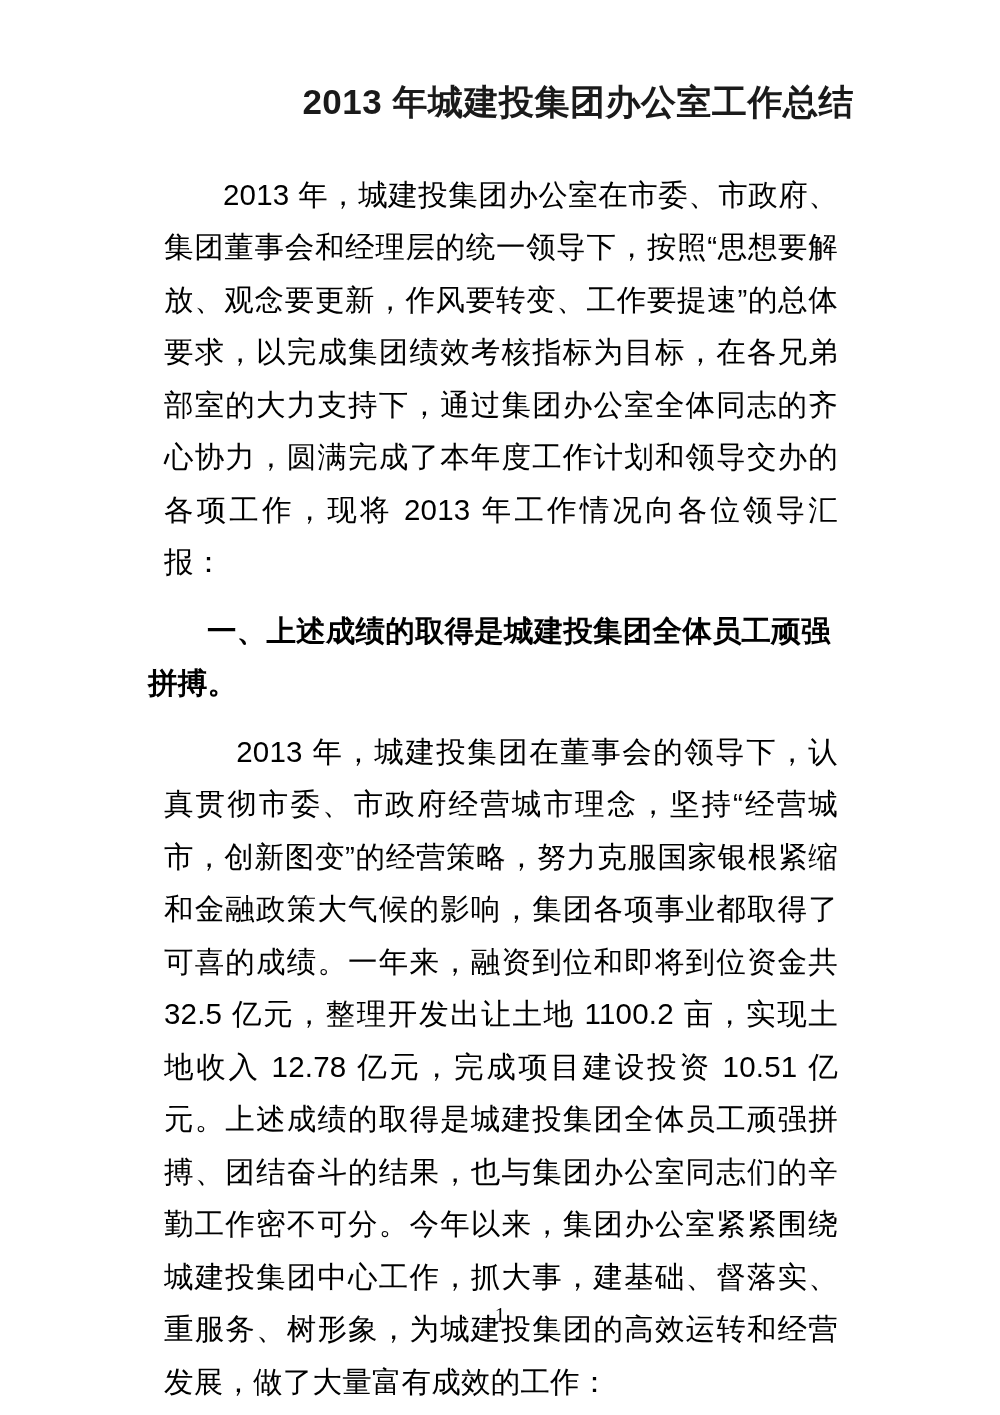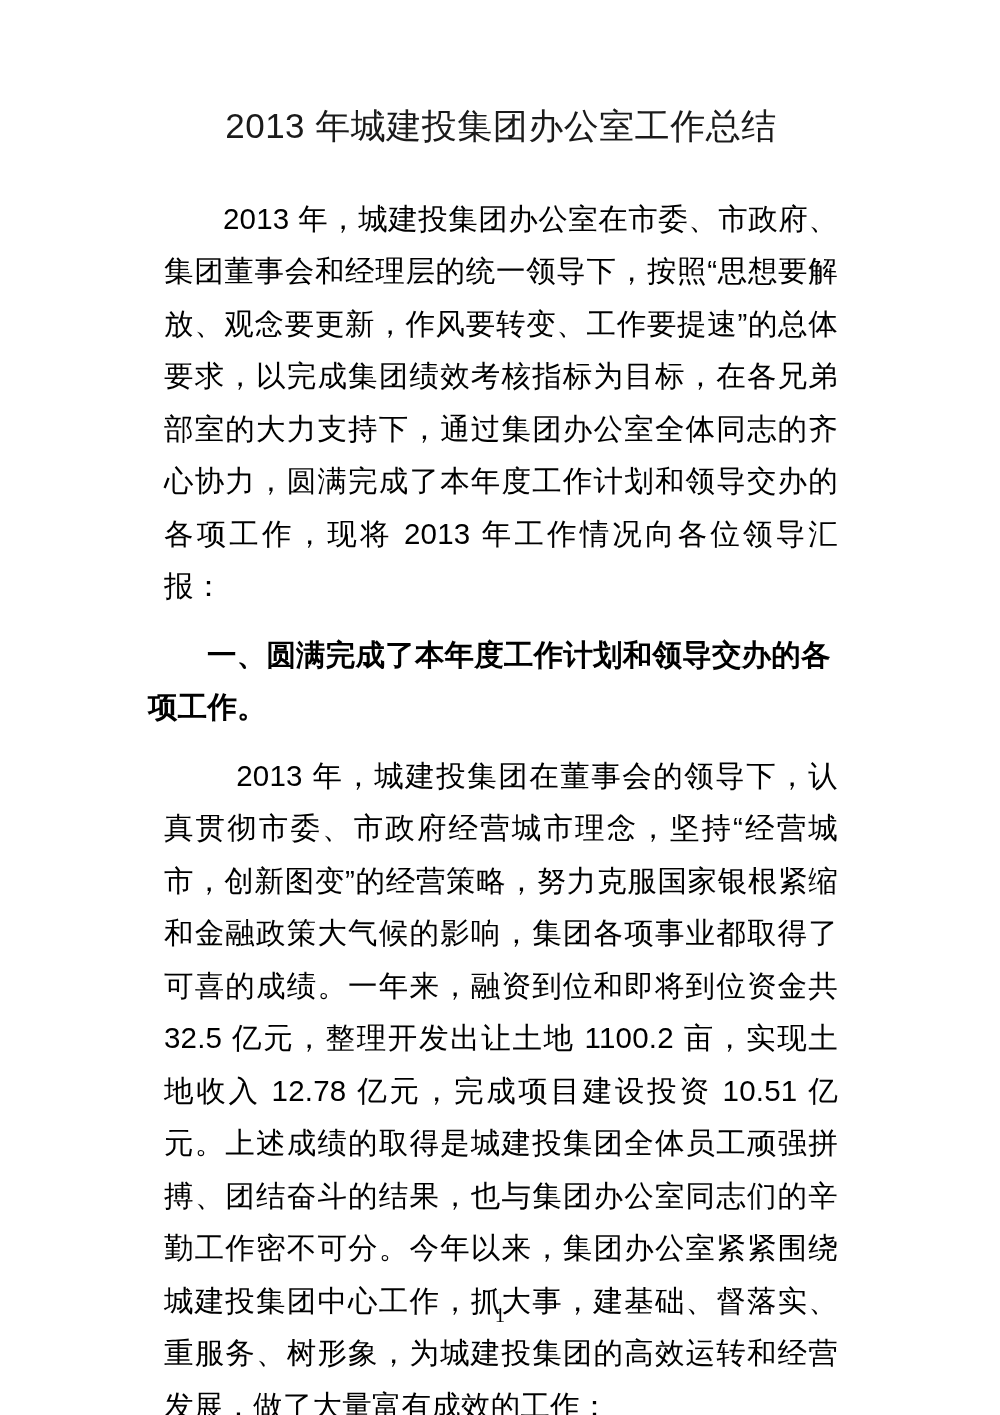--- a/index.html
+++ b/index.html
@@ -20,25 +20,25 @@
     box-sizing: border-box;
   }
   .doc-body {
     position: absolute;
     left: 148px;
     top: 0;
     width: 706px;
   }
   .doc-title {
     font-size: 35px;
-    font-weight: 400;
-    text-align: center;
+    font-weight: 700;
+    text-align: right;
     letter-spacing: 0.5px;
     margin: 0;
-    padding-top: 104px;
+    padding-top: 80px;
     line-height: 1.25;
     color: #1a1a1a;
     white-space: nowrap;
   }
   .para {
     font-size: 29.5px;
     line-height: 52.5px;
     text-align: justify;
     text-justify: inter-ideograph;
     margin: 16px;
@@ -76,21 +76,21 @@
 <body>
 
 <div class="page">
 
   <div class="doc-body">
 
     <h1 class="doc-title">2013 年城建投集团办公室工作总结</h1>
 
     <p class="para para-intro">2013 年，城建投集团办公室在市委、市政府、集团董事会和经理层的统一领导下，按照“思想要解放、观念要更新，作风要转变、工作要提速”的总体要求，以完成集团绩效考核指标为目标，在各兄弟部室的大力支持下，通过集团办公室全体同志的齐心协力，圆满完成了本年度工作计划和领导交办的各项工作，现将 2013 年工作情况向各位领导汇报：</p>
 
-    <p class="heading-1">一、圆满完成了本年度工作计划和领导交办的各项工作。</p>
+    <p class="heading-1">一、上述成绩的取得是城建投集团全体员工顽强拼搏。</p>
 
     <p class="para para-second">2013 年，城建投集团在董事会的领导下，认真贯彻市委、市政府经营城市理念，坚持“经营城市，创新图变”的经营策略，努力克服国家银根紧缩和金融政策大气候的影响，集团各项事业都取得了可喜的成绩。一年来，融资到位和即将到位资金共 32.5 亿元，整理开发出让土地 1100.2 亩，实现土地收入 12.78 亿元，完成项目建设投资 10.51 亿元。上述成绩的取得是城建投集团全体员工顽强拼搏、团结奋斗的结果，也与集团办公室同志们的辛勤工作密不可分。今年以来，集团办公室紧紧围绕城建投集团中心工作，抓大事，建基础、督落实、重服务、树形象，为城建投集团的高效运转和经营发展，做了大量富有成效的工作：</p>
 
   </div>
 
   <div class="page-number">1</div>
 
 </div>
 
 </body></html>

